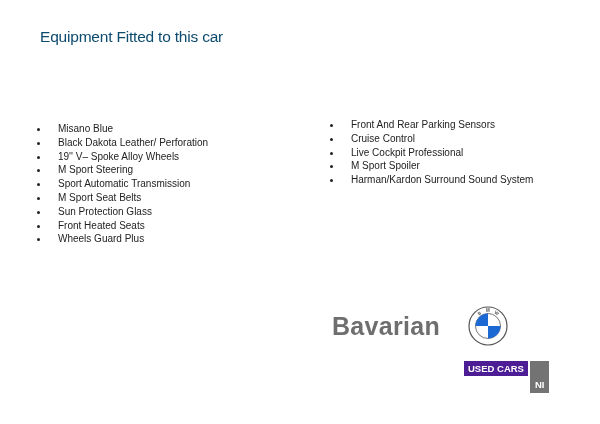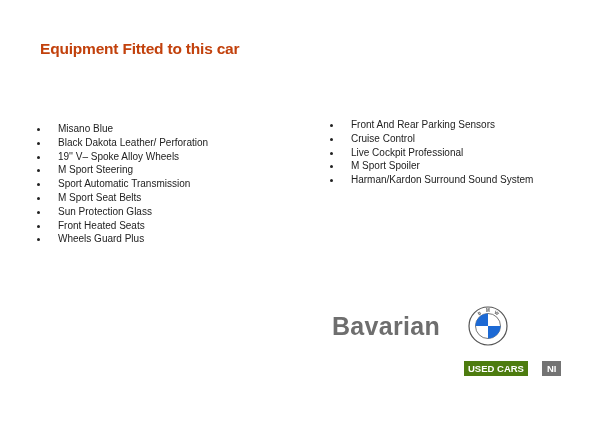--- a/index.html
+++ b/index.html
@@ -1,28 +1,28 @@
 <!DOCTYPE html>
 <html><head>
 <meta charset="utf-8">
 <style>
   html, body { margin:0; padding:0; background:#ffffff; }
   body { width:600px; height:424px; position:relative; overflow:hidden; font-family:"Liberation Sans", sans-serif; color:#1a1a1a; }
-  .title { position:absolute; left:40px; top:40px; font-size:15.5px; font-weight:bold; letter-spacing:-0.2px; color:#c2410c; }
+  .title { position:absolute; left:40px; top:28px; font-size:15.5px; font-weight:normal; letter-spacing:-0.2px; color:#0c4a6e; }
   .list { position:absolute; margin:0; padding:0; list-style:none; font-size:10px; color:#222; }
   .list li { position:relative; height:13.8px; line-height:13.8px; padding-left:21px; white-space:nowrap; }
   .list li .bullet { position:absolute; left:0; top:6px; width:3px; height:3px; background:#222; border-radius:50%; }
   .list-left { left:37px; top:122px; }
   .list-right { left:330px; top:118px; }
   .brand { position:absolute; left:332px; top:306px; display:flex; align-items:center;gap:16px; }
   .brand-name { font-size:25px; font-weight:bold; color:#6e6e6e; letter-spacing:0.3px; }
   .bmw-logo { margin-left:12px; width:40px; height:40px; }
   .badge { position:absolute; left:464px; top:361px; display:flex; height:15px; }
-  .badge-used { background:#4d7c0f; color:#fff; font-size:9.5px; font-weight:bold; line-height:15px; padding:0 4px; }
-  .badge-ni { background:#737373; color:#fff; font-size:9.5px; font-weight:bold; line-height:15px; padding:0 5px; margin-left:14px; }
+  .badge-used { background:#4c1d95; color:#fff; font-size:9.5px; font-weight:bold; line-height:15px; padding:0 4px; }
+  .badge-ni { background:#737373; color:#fff; font-size:9.5px; font-weight:bold; line-height:15px; padding:16px 5px; margin-left:2px; }
 </style>
 </head>
 <body>
 
 <div class="title">Equipment Fitted to this car</div>
 
 <ul class="list list-left">
   <li><span class="bullet"></span><span>Misano Blue</span></li>
   <li><span class="bullet"></span><span>Black Dakota Leather/ Perforation</span></li>
   <li><span class="bullet"></span><span>19'' V– Spoke Alloy Wheels</span></li>

